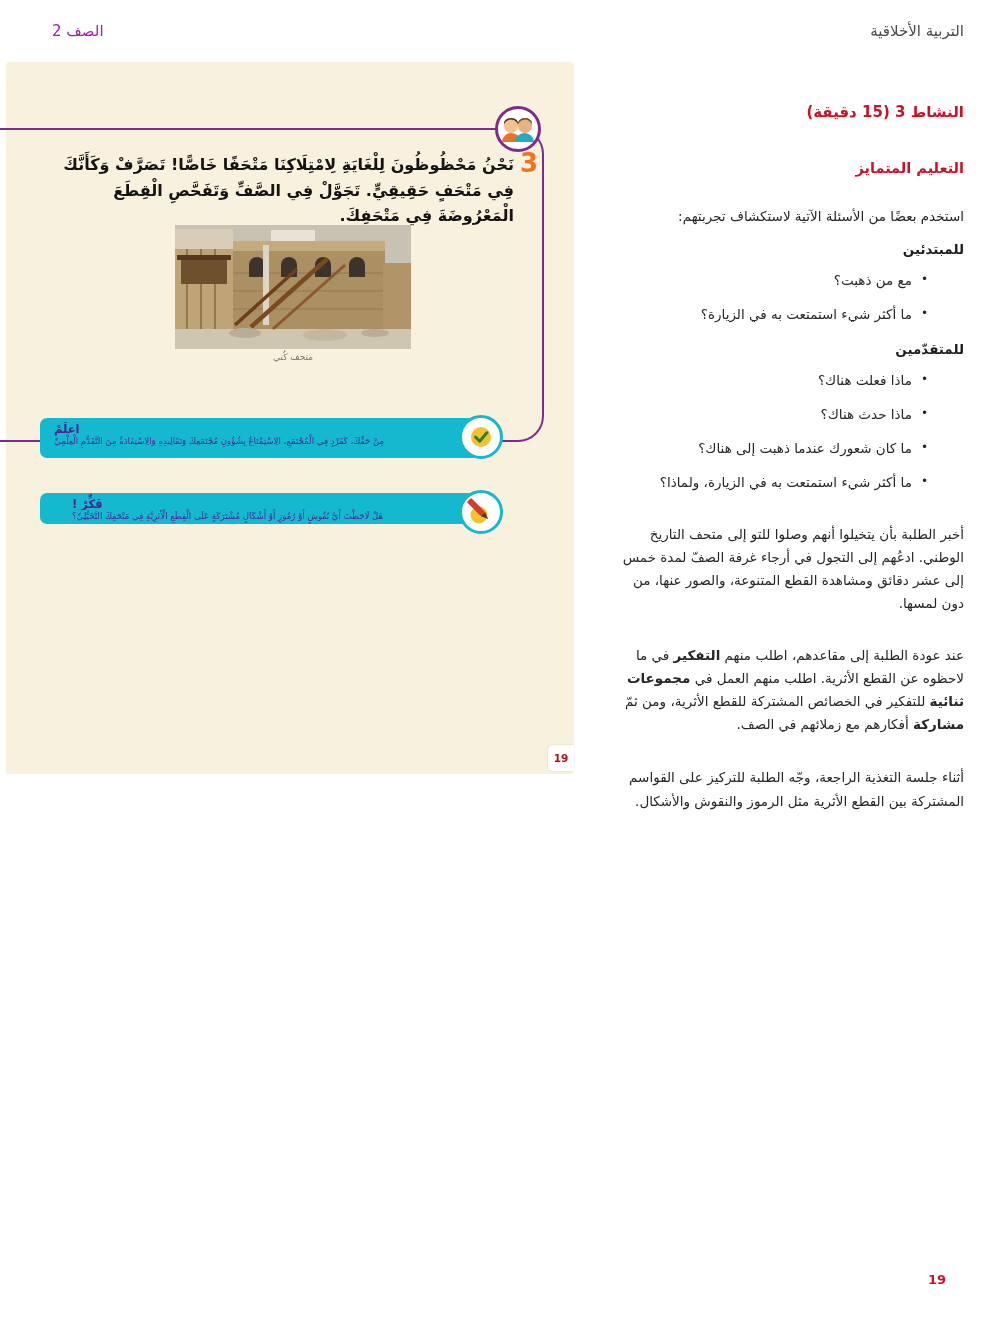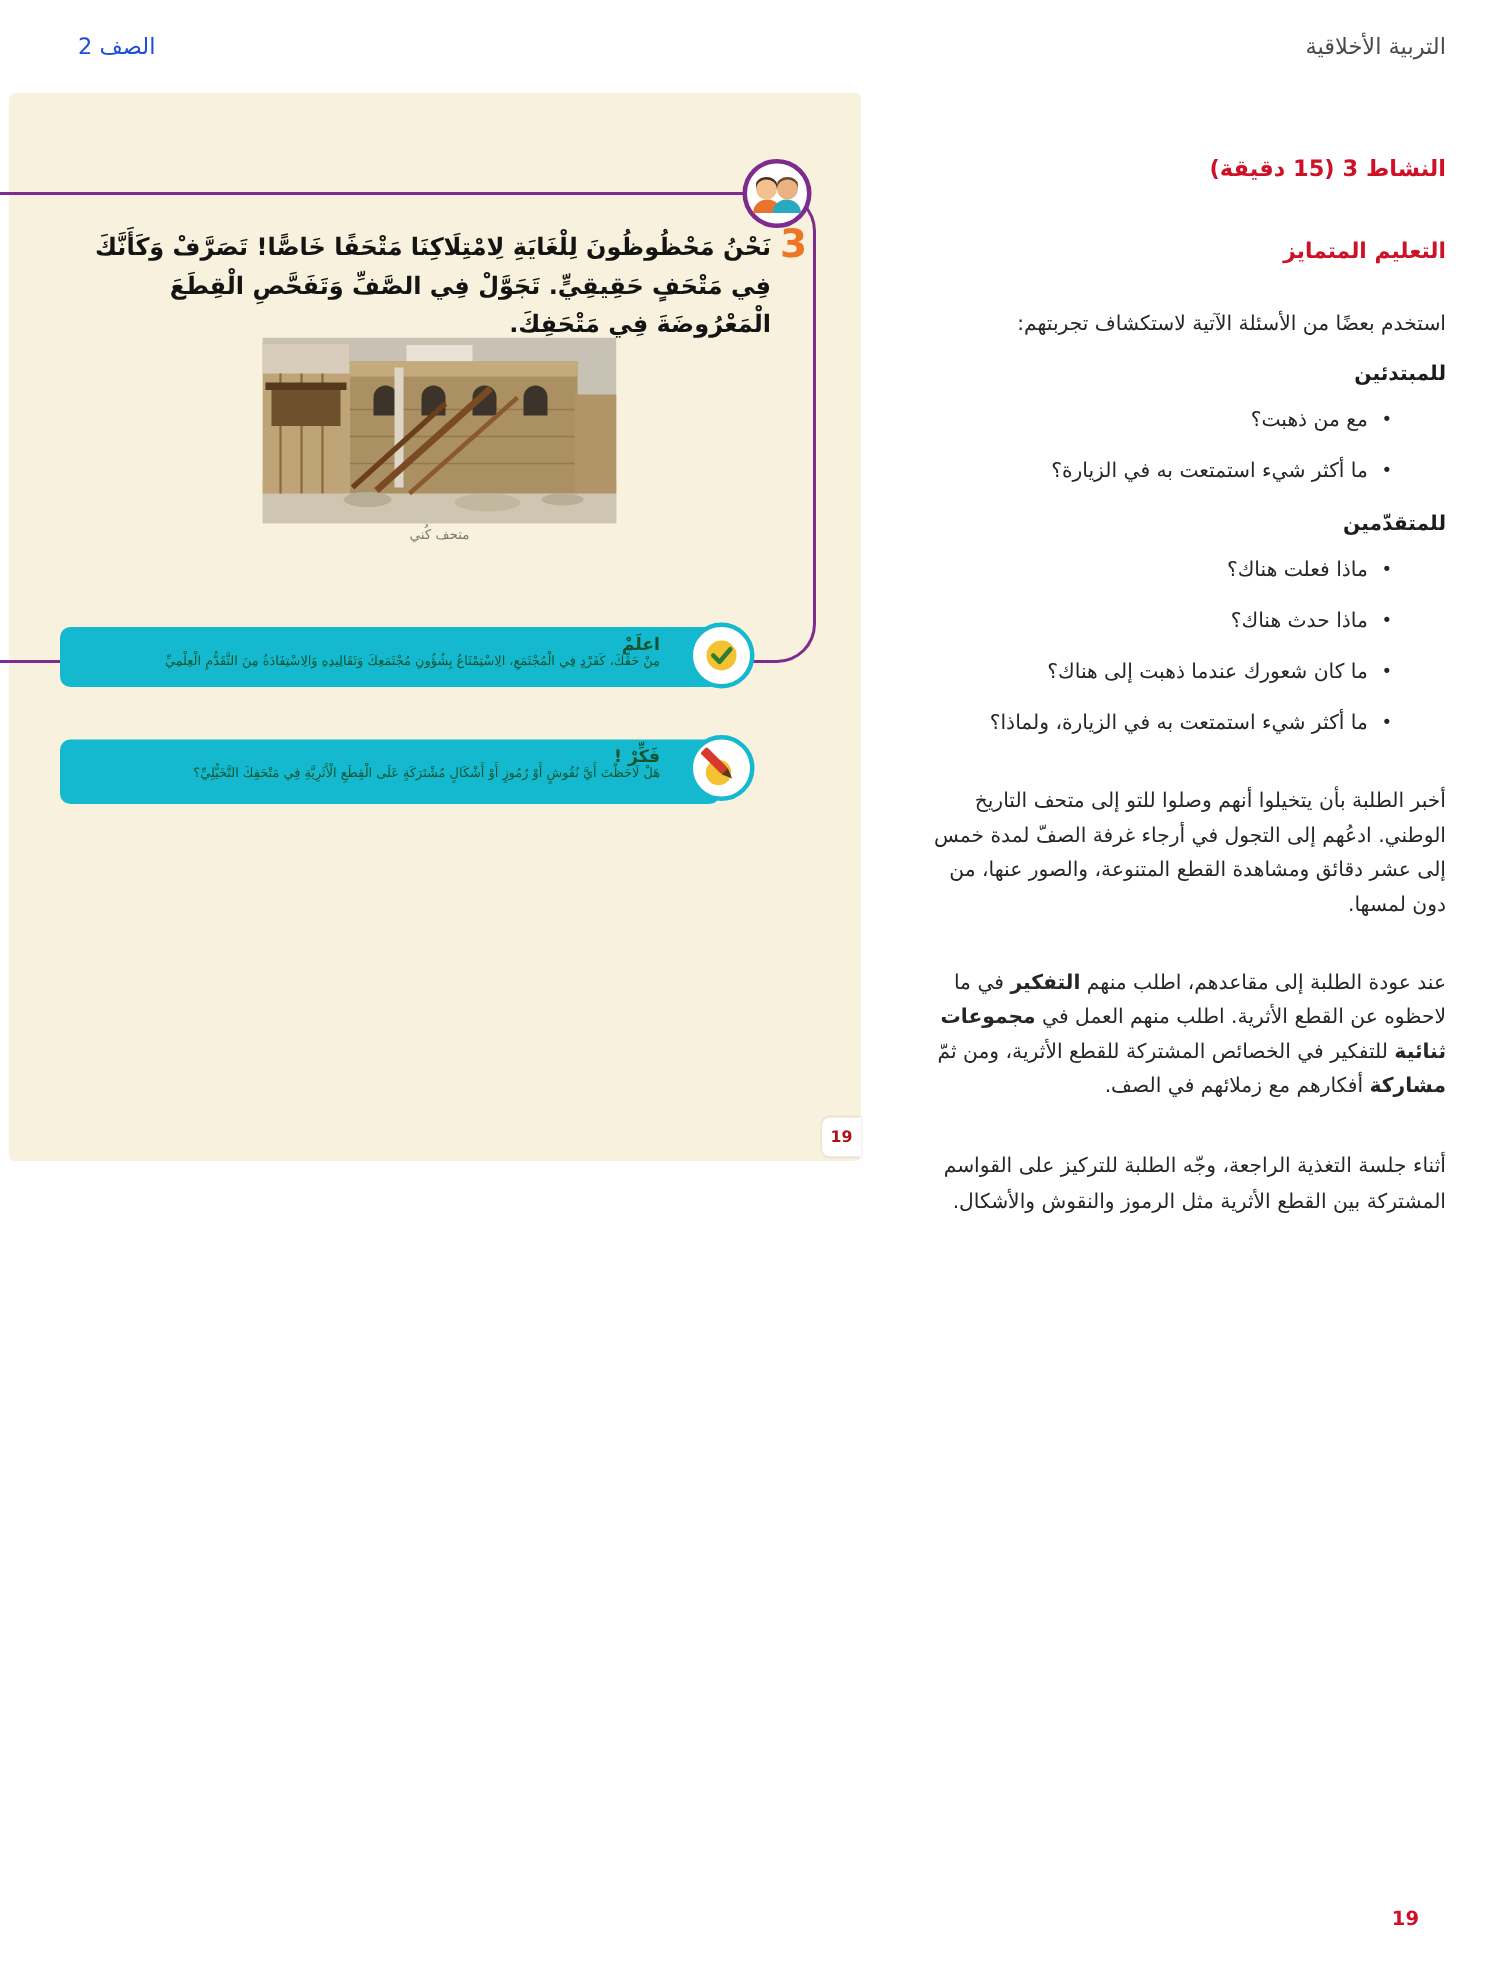--- a/index.html
+++ b/index.html
@@ -1,44 +1,44 @@
 <!DOCTYPE html>
 <html lang="ar" dir="rtl"><head>
 <meta charset="utf-8">
 <style>
   html,body{margin:0;padding:0;background:#ffffff;}
   .page{position:relative;width:992px;height:1323px;background:#ffffff;overflow:hidden;
         font-family:"DejaVu Sans", sans-serif;direction:rtl;}
 
   
   .hdr-right{position:absolute;top:22px;right:28px;font-size:15px;color:#4a4a4a;}
-  .hdr-left{position:absolute;top:22px;left:52px;font-size:15px;color:#1d4ed8;}
+  .hdr-left{position:absolute;top:22px;left:52px;font-size:15px;color:#a21caf;}
 
   
   .panel{position:absolute;left:6px;top:62px;width:568px;height:712px;background:#F8F1DD;border-radius:4px;}
 
   .bubble{position:absolute;left:0;top:128px;width:542px;height:310px;
           border:2.5px solid #7E2B8E;border-left:none;border-radius:0 26px 26px 0;z-index:1;}
 
   .kids-icon{position:absolute;left:494px;top:105px;width:48px;height:48px;z-index:4;}
 
   .activity-num{position:absolute;left:518px;top:148px;width:22px;color:#EE7623;
                 font-size:26px;font-weight:bold;z-index:2;text-align:center;}
   .instruction{position:absolute;left:36px;top:152px;width:478px;text-align:right;
                font-weight:bold;font-size:16px;line-height:1.6;color:#141414;z-index:2;}
 
   .photo{position:absolute;left:175px;top:225px;width:236px;height:124px;z-index:2;}
   .photo svg{display:block;width:236px;height:124px;}
   .caption{position:absolute;left:175px;top:352px;width:236px;text-align:center;
            font-size:9px;color:#7a7a72;z-index:2;}
 
   .banner{position:absolute;left:40px;width:440px;background:#14B9CF;border-radius:7px;
-          color:#14532d;text-align:right;z-index:3;padding:4px 40px 4px 14px;box-sizing:border-box;}
+          color:#4c1d95;text-align:left;z-index:3;padding:4px 40px 4px 14px;box-sizing:border-box;}
   .banner-know{top:418px;height:40px;}
-  .banner-think{top:493px;height:43px;padding-left:32px;}
+  .banner-think{top:493px;height:31px;padding-left:32px;}
   .banner-title{font-size:11.5px;font-weight:bold;line-height:1.25;}
   .banner-text{font-size:8.6px;line-height:1.35;opacity:.97;}
   .banner-icon{position:absolute;left:auto;right:-24px;top:-4px;width:46px;height:46px;}
 
   .panel-tab{position:absolute;left:548px;top:745px;width:26px;height:26px;background:#ffffff;
              border-radius:5px 0 0 5px;display:flex;align-items:center;justify-content:center;
              color:#B01117;font-weight:bold;font-size:10.5px;z-index:3;box-shadow:0 0 2px rgba(0,0,0,.15);}
 
   
   .teacher{position:absolute;left:622px;top:100px;width:342px;font-size:13.5px;color:#262626;

